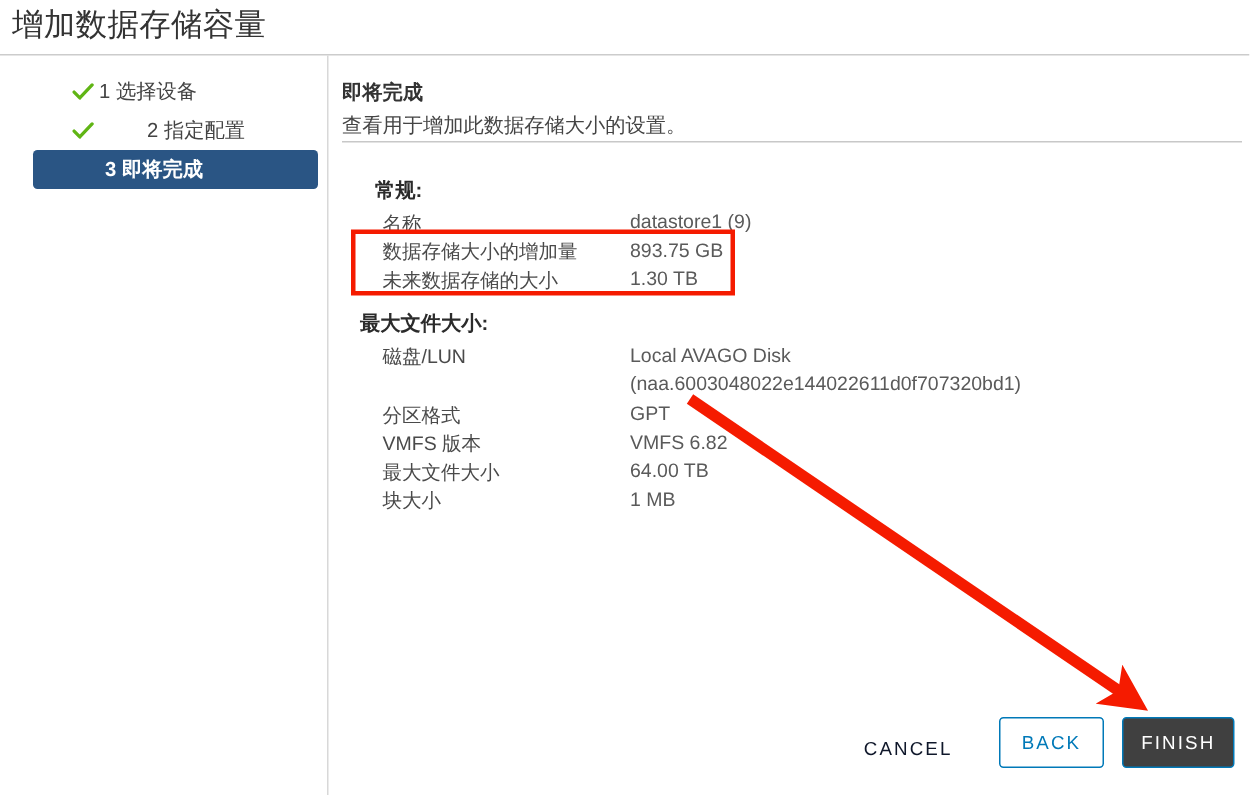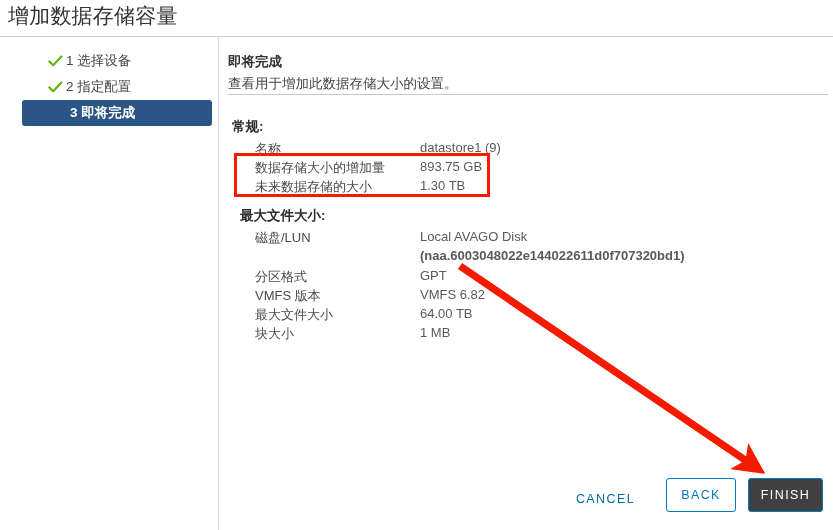--- a/index.html
+++ b/index.html
@@ -117,21 +117,21 @@
     background: #c8c8c8;
   }
 
   .section-title {
     position: absolute;
     font-size: 13.5px;
     font-weight: bold;
     color: #2b2b2b;
     white-space: nowrap;
   }
-  #section-general-title { left: 13px; top: 81px; }
+  #section-general-title { left: 31px; top: 81px; }
   #section-device-title  { left: 21px; top: 170px; }
 
   .kv-row {
     position: absolute;
     left: 36px;
     width: 520px;
     height: 19px;
   }
   .kv-label {
     position: absolute;
@@ -175,21 +175,21 @@
   }
   #cancel-button {
     position: absolute;
     right: 190px;
     top: 14px;
     height: 30px;
     line-height: 30px;
     padding: 0 8px;
     background: transparent;
     border: none;
-    color: #0369a1;
+    color: #0f172a;
     font-size: 12.5px;
     letter-spacing: 1.4px;
     font-family: inherit;
     cursor: pointer;
   }
   #back-button {
     position: absolute;
     left: 666px;
     top: 8px;
     width: 70px;
@@ -239,21 +239,21 @@
 
   <div class="step-row" style="top:11px;">
     <span class="step-check">
       <svg width="15" height="13" viewBox="0 0 15 13">
         <path d="M1.4 6.4 L5.2 10.3 L13.4 1.6" stroke="#60b515" stroke-width="2.2" fill="none" stroke-linecap="round" stroke-linejoin="round"></path>
       </svg>
     </span>
     <span class="step-label">1 选择设备</span>
   </div>
 
-  <div class="step-row" style="top:37px;">
+  <div class="step-row" style="top:37px;gap:32px;">
     <span class="step-check">
       <svg width="15" height="13" viewBox="0 0 15 13">
         <path d="M1.4 6.4 L5.2 10.3 L13.4 1.6" stroke="#60b515" stroke-width="2.2" fill="none" stroke-linecap="round" stroke-linejoin="round"></path>
       </svg>
     </span>
     <span class="step-label">2 指定配置</span>
   </div>
 
   <div class="step-row active" style="top:63px;">
     <span class="step-label">3 即将完成</span>
@@ -286,21 +286,21 @@
 
   <div id="highlight-box"></div>
 
   <div class="section-title" id="section-device-title">最大文件大小:</div>
 
   <div class="kv-row" style="top:192px;">
     <span class="kv-label">磁盘/LUN</span>
     <span class="kv-value">Local AVAGO Disk</span>
   </div>
 
-  <div class="kv-row" style="top:211px;font-weight:bold;">
+  <div class="kv-row" style="top:211px;">
     <span class="kv-value sub">(naa.6003048022e144022611d0f707320bd1)</span>
   </div>
 
   <div class="kv-row" style="top:231px;">
     <span class="kv-label">分区格式</span>
     <span class="kv-value">GPT</span>
   </div>
 
   <div class="kv-row" style="top:250px;">
     <span class="kv-label">VMFS 版本</span>

